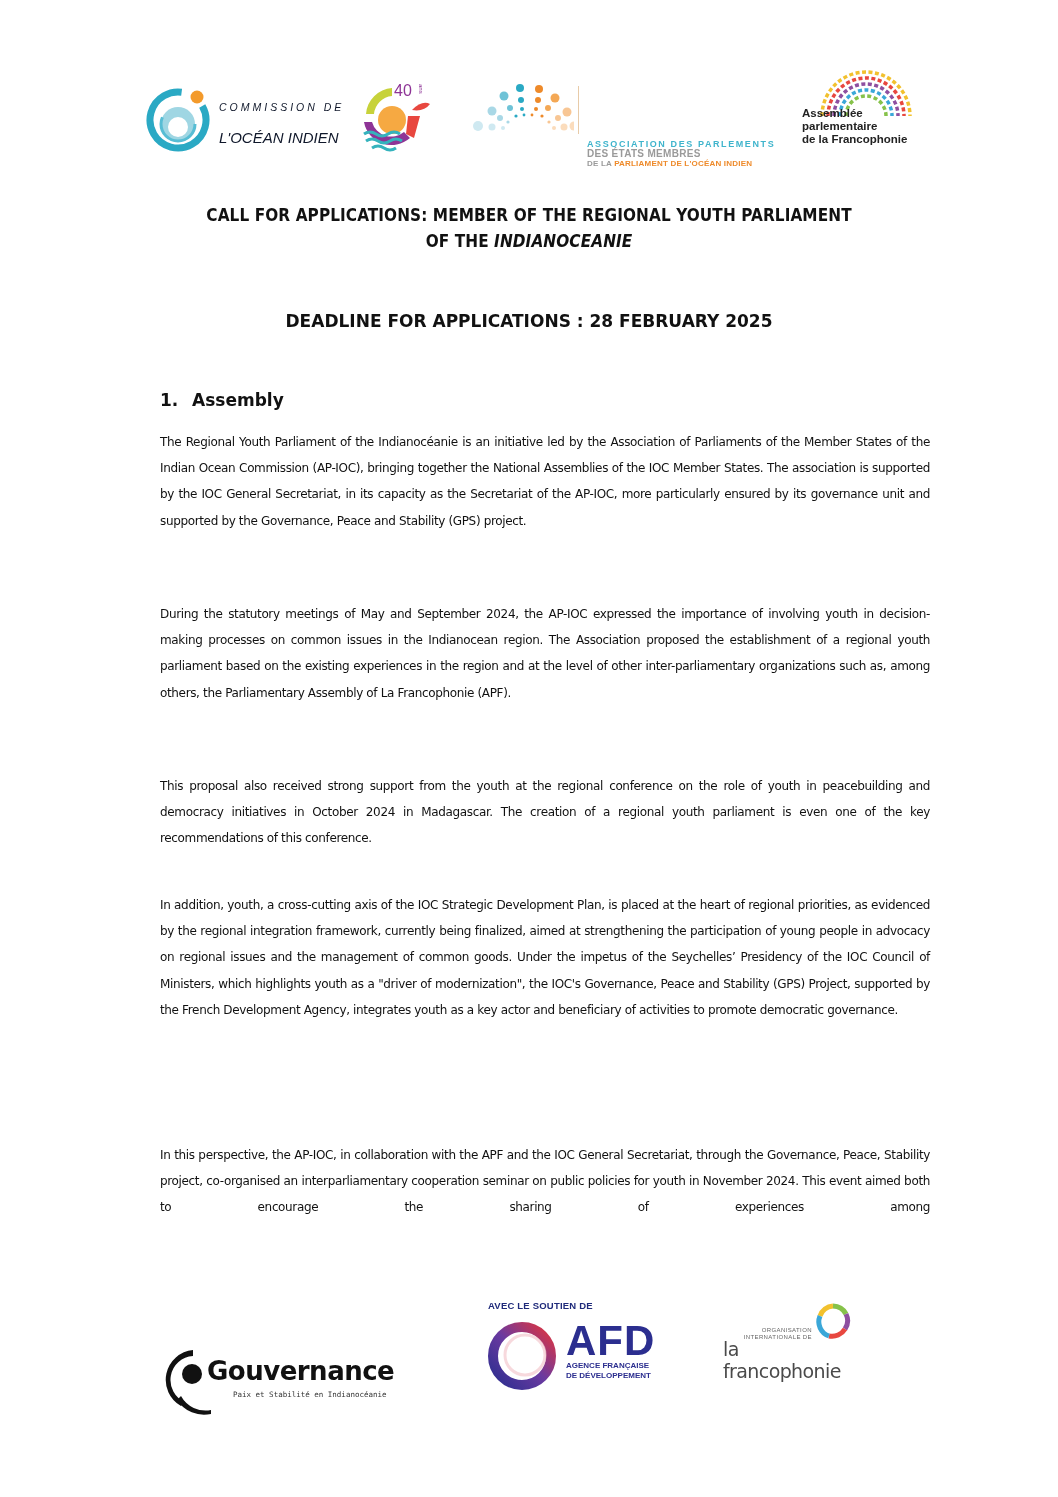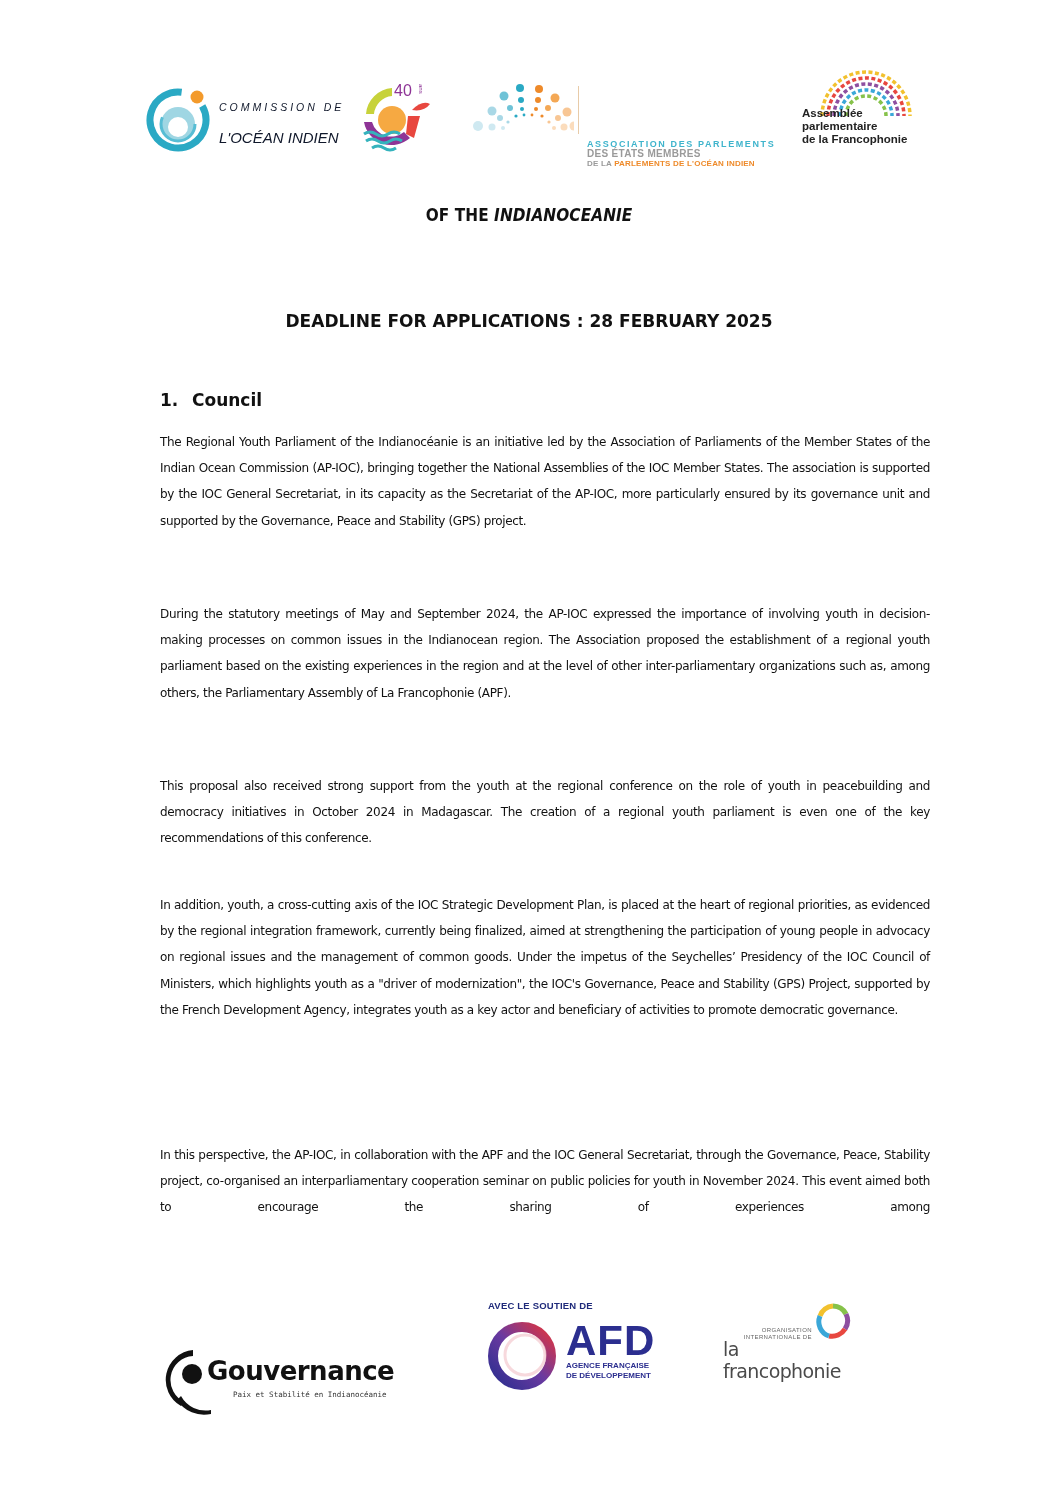--- a/index.html
+++ b/index.html
@@ -113,21 +113,21 @@
       <circle cx="33" cy="46" r="2" fill="#cfe9f1"></circle>
       <circle cx="84" cy="46" r="2" fill="#fbdcbc"></circle>
       <circle cx="94" cy="45" r="3.5" fill="#fbdcbc"></circle>
       <circle cx="104" cy="44" r="4.5" fill="#fbdcbc"></circle>
     </g>
   </svg>
   <div class="ap-sep"></div>
   <div class="ap-text">
     <div class="t1">ASSOCIATION DES PARLEMENTS</div>
     <div class="t2">DES ÉTATS MEMBRES</div>
-    <div class="t3"><span>DE LA </span><span class="hl">PARLEMENTS DE L'OCÉAN INDIEN</span></div>
+    <div class="t3"><span>DE LA </span><span class="hl">PARLIAMENT DE L'OCÉAN INDIEN</span></div>
   </div>
 </div>
 
 <div class="abs logo-apf">
   <svg width="125" height="80" viewBox="0 0 125 80">
     <g fill="none" stroke-width="3.5" stroke-dasharray="4 2.5">
       <path d="M22 52 A44 44 0 0 1 110 52" stroke="#f2c12e"></path>
       <path d="M28 52 A38 38 0 0 1 104 52" stroke="#e8473f"></path>
       <path d="M34 52 A32 32 0 0 1 98 52" stroke="#8e4fa0"></path>
       <path d="M40 52 A26 26 0 0 1 92 52" stroke="#3aa7d8"></path>
@@ -135,27 +135,28 @@
     </g>
   </svg>
   <div class="apf-text">
     <div>Assemblée</div>
     <div>parlementaire</div>
     <div>de la Francophonie</div>
   </div>
 </div>
 
 <div class="abs title">
+  <div>CALL FOR APPLICATIONS: MEMBER OF THE REGIONAL YOUTH PARLIAMENT</div>
   <div><span>OF THE </span><span class="it">INDIANOCEANIE</span></div>
 </div>
 
 <div class="abs deadline">DEADLINE FOR APPLICATIONS : 28 FEBRUARY 2025</div>
 
 <div class="abs section-h">
-  <span class="num">1.</span><span>Council</span>
+  <span class="num">1.</span><span>Assembly</span>
 </div>
 
 <div class="abs body-text p1">
     <p>The Regional Youth Parliament of the Indianocéanie is an initiative led by the Association of Parliaments of the Member States of the Indian Ocean Commission (AP-IOC), bringing together the National Assemblies of the IOC Member States. The association is supported by the IOC General Secretariat, in its capacity as the Secretariat of the AP-IOC, more particularly ensured by its governance unit and supported by the Governance, Peace and Stability (GPS) project.</p>
   </div>
 <div class="abs body-text p2">
     <p>During the statutory meetings of May and September 2024, the AP-IOC expressed the importance of involving youth in decision-making processes on common issues in the Indianocean region. The Association proposed the establishment of a regional youth parliament based on the existing experiences in the region and at the level of other inter-parliamentary organizations such as, among others, the Parliamentary Assembly of La Francophonie (APF).</p>
   </div>
 <div class="abs body-text p3">
     <p>This proposal also received strong support from the youth at the regional conference on the role of youth in peacebuilding and democracy initiatives in October 2024 in Madagascar. The creation of a regional youth parliament is even one of the key recommendations of this conference.</p>

